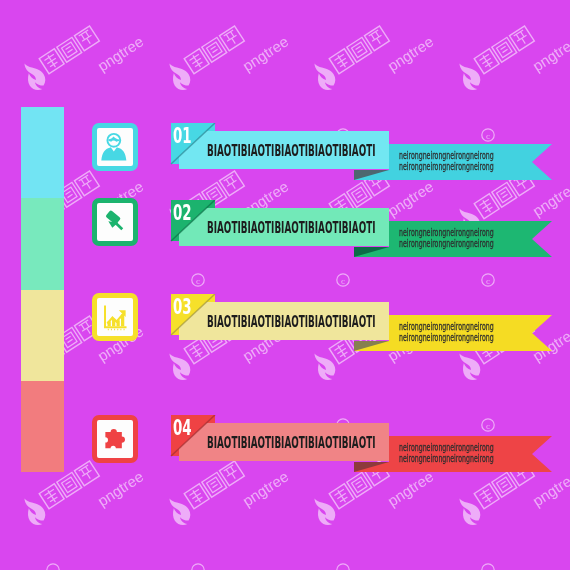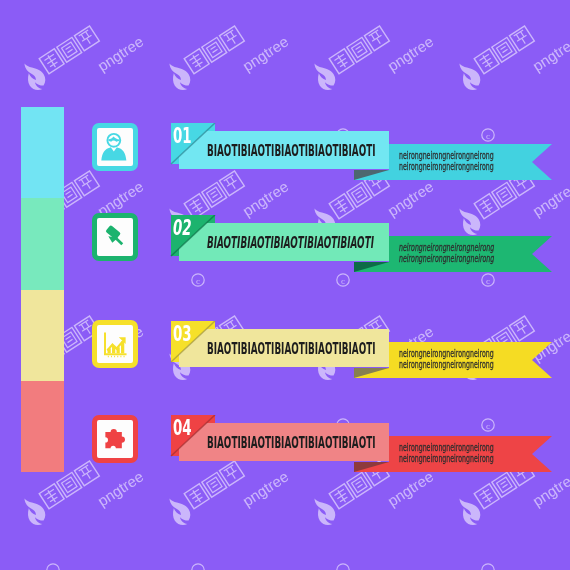--- a/index.html
+++ b/index.html
@@ -1,19 +1,19 @@
 <!DOCTYPE html>
 <html><head>
 <meta charset="utf-8">
 <title>Infographic Ribbons</title>
 <style>
   html,body{margin:0;padding:0;}
   body{width:570px;height:570px;overflow:hidden;background:#f4f4f4;
        font-family:"Liberation Sans",sans-serif;}
-  #stage{position:relative;width:570px;height:570px;background:#8b5cf6;overflow:hidden;}
+  #stage{position:relative;width:570px;height:570px;background:#d946ef;overflow:hidden;}
 
   .wm-layer{position:absolute;left:0;top:0;width:570px;height:570px;pointer-events:none;}
 
   .legend{position:absolute;left:21px;top:107px;width:43px;height:365px;}
   .legend .seg{width:100%;height:25%;}
 
   .tile{position:absolute;width:46px;height:48px;border-radius:7px;
         border-style:solid;border-width:5px;background:#fdfdfd;box-sizing:border-box;}
   .tile > svg{position:absolute;left:0px;top:0px;}
 
@@ -88,21 +88,21 @@
         <path d="M18.7 4.4a8.2 8.2 0 1 0 0 16.4 8.2 8.2 0 0 0 0-16.4zm0 2.1a6.1 6.1 0 0 1 6.1 6.1 6.1 6.1 0 0 1-6.1 6.1 6.1 6.1 0 0 1-6.1-6.1 6.1 6.1 0 0 1 6.1-6.1z"></path>
             <path d="M12.65 11.5c2.5-.45 4.45-1.55 5.85-3.3 1.5 1.95 3.65 3.1 6.45 3.4l.15 1.6c-1.45 0-2.65.3-3.6.95-1.05-.9-2.1-1.35-3.1-1.35-1.05 0-1.95.45-2.7 1.35-.8-.65-1.8-.95-2.95-.95z"></path>
             <path d="M15.3 20.4 18.7 25l3.4-4.6 1.2.3c5.1 1.35 8.5 5.2 9.3 14.3H4.8c.8-9.1 4.2-12.95 9.3-14.3zM18.7 26.5l1.5 1.9-.6 5.6h-1.8l-.6-5.6z"></path>
       </svg>
     </div>
     <div class="num" style="left:172.5px;top:0.5px;font-size:20.7px;">01</div>
     <div class="title" style="left:207px;top:18.5px;font-size:15px;">BIAOTIBIAOTIBIAOTIBIAOTIBIAOTI</div>
     <div class="body-txt" style="left:399px;top:26px;font-size:10.5px;">neirongneirongneirongneirong</div>
     <div class="body-txt" style="left:399px;top:36.6px;font-size:10.5px;">neirongneirongneirongneirong</div>
   </div>
-      <div class="row" style="top: 215px; font-style: italic;">
+      <div class="row" style="top: 200px;">
     <svg class="ribbon-svg" width="570" height="80">
       <polygon points="354,47 389,47 389,21 552,21 532,39 552,57 354,57" fill="#1db772"></polygon>
       <polygon points="171,0 215,0 215,41 171,41" fill="#1cb36e"></polygon>
       <polygon points="354,47 389,47 354,57" fill="#0d6b47"></polygon>
       <polygon points="206.41463414634146,8 389,8 389,46 179,46 179,33.54545454545455" fill="#72e9b8"></polygon>
       <line x1="215" y1="0" x2="171" y2="41" stroke="#0b6b44" stroke-width="1.6" opacity="0.62"></line>
     </svg>
     <div class="tile" style="left:92px;top:-2px;border-color:#1cb36e">
       <svg width="36" height="38" viewBox="0 0 40 40" fill="#1cb36e">
         <g transform="rotate(39.4 17.9 14.9)">
@@ -110,21 +110,21 @@
             </g>
             <path d="m12.6 19.3 10.9 1.5-6.5 5.6z"></path>
             <path d="m21.9 20.1 7.2 6.8-2.1 2.2-7.2-6.8z"></path>
       </svg>
     </div>
     <div class="num" style="left:172.5px;top:0.5px;font-size:20.7px;">02</div>
     <div class="title" style="left:207px;top:18.5px;font-size:15px;">BIAOTIBIAOTIBIAOTIBIAOTIBIAOTI</div>
     <div class="body-txt" style="left:399px;top:26px;font-size:10.5px;">neirongneirongneirongneirong</div>
     <div class="body-txt" style="left:399px;top:36.6px;font-size:10.5px;">neirongneirongneirongneirong</div>
   </div>
-      <div class="row" style="top: 321px;">
+      <div class="row" style="top: 294px;">
     <svg class="ribbon-svg" width="570" height="80">
       <polygon points="354,47 389,47 389,21 552,21 532,39 552,57 354,57" fill="#f5dc23"></polygon>
       <polygon points="171,0 215,0 215,41 171,41" fill="#f6e02a"></polygon>
       <polygon points="354,47 389,47 354,57" fill="#87804f"></polygon>
       <polygon points="206.41463414634146,8 389,8 389,46 179,46 179,33.54545454545455" fill="#f0e69c"></polygon>
       <line x1="215" y1="0" x2="171" y2="41" stroke="#9a8f3c" stroke-width="1.6" opacity="0.62"></line>
     </svg>
     <div class="tile" style="left:92px;top:-1px;border-color:#f6e02a">
       <svg width="36" height="38" viewBox="0 0 40 40" fill="#f6e02a">
         <path d="M7.8 7.2h2.2v24.1H7.8z"></path>

